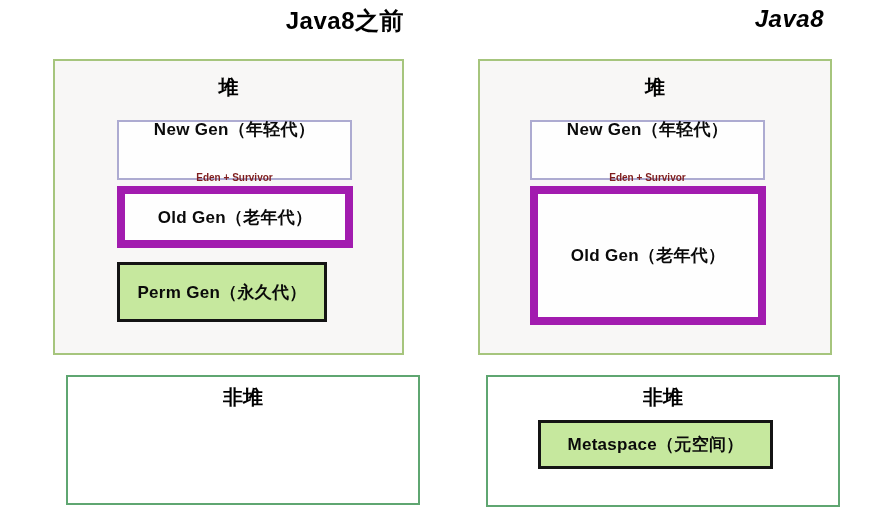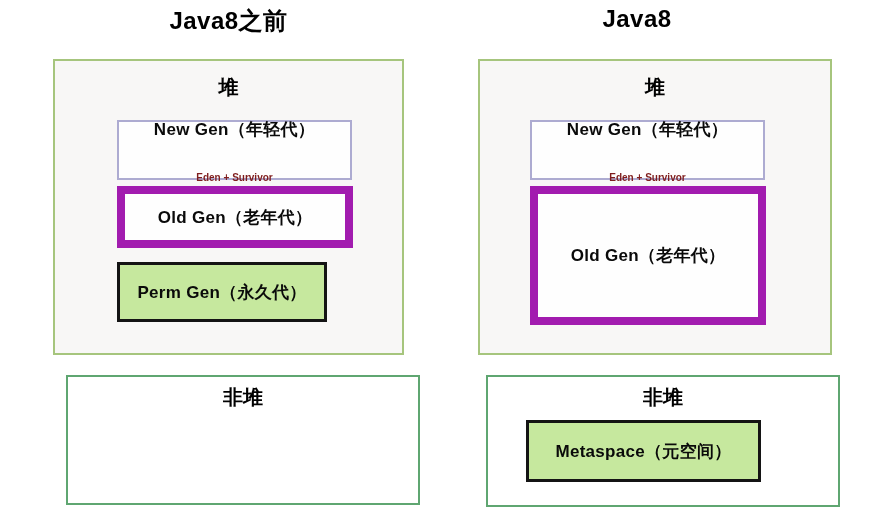--- a/index.html
+++ b/index.html
@@ -10,28 +10,28 @@
     position: relative;
     width: 884px;
     height: 521px;
     background: #ffffff;
     overflow: hidden;
   }
 
   .col-title {
     position: absolute;
     top: 5px;
-    text-align: center;
+    text-align: right;
     font-size: 24px;
     font-weight: bold;
     color: #000000;
     letter-spacing: 0.5px;
   }
   .col-title.left  { left: 53px;  width: 351px; }
-  .col-title.right { left: 460px; width: 354px; }
+  .col-title.right { left: 470px; width: 354px; font-style: italic; }
 
   .heap-box {
     position: absolute;
     top: 59px;
     height: 296px;
     background: #f8f7f6;
     border: 2px solid #a6c57d;
   }
   .heap-box.left  { left: 53px;  width: 351px; }
   .heap-box.right { left: 478px; width: 354px; }
@@ -87,21 +87,21 @@
   
   .heap-box.left .new-gen  { left: 62px; top: 59px;  width: 235px; height: 60px; }
   .heap-box.left .old-gen  { left: 62px; top: 125px; width: 236px; height: 62px; }
   .heap-box.left .perm-gen { left: 62px; top: 201px; width: 210px; height: 60px; }
 
   
   .heap-box.right .new-gen { left: 50px; top: 59px;  width: 235px; height: 60px; }
   .heap-box.right .old-gen { left: 50px; top: 125px; width: 236px; height: 139px; }
 
   
-  .nonheap-box.right .metaspace { left: 38px; top: 43px; width: 235px; height: 62px; }
+  .nonheap-box.right .metaspace { left: 50px; top: 43px; width: 235px; height: 49px; }
 </style>
 </head>
 <body>
 
 <div class="canvas">
 
   <div class="col-title left">Java8之前</div>
   <div class="col-title right">Java8</div>
 
   <div class="heap-box left">

